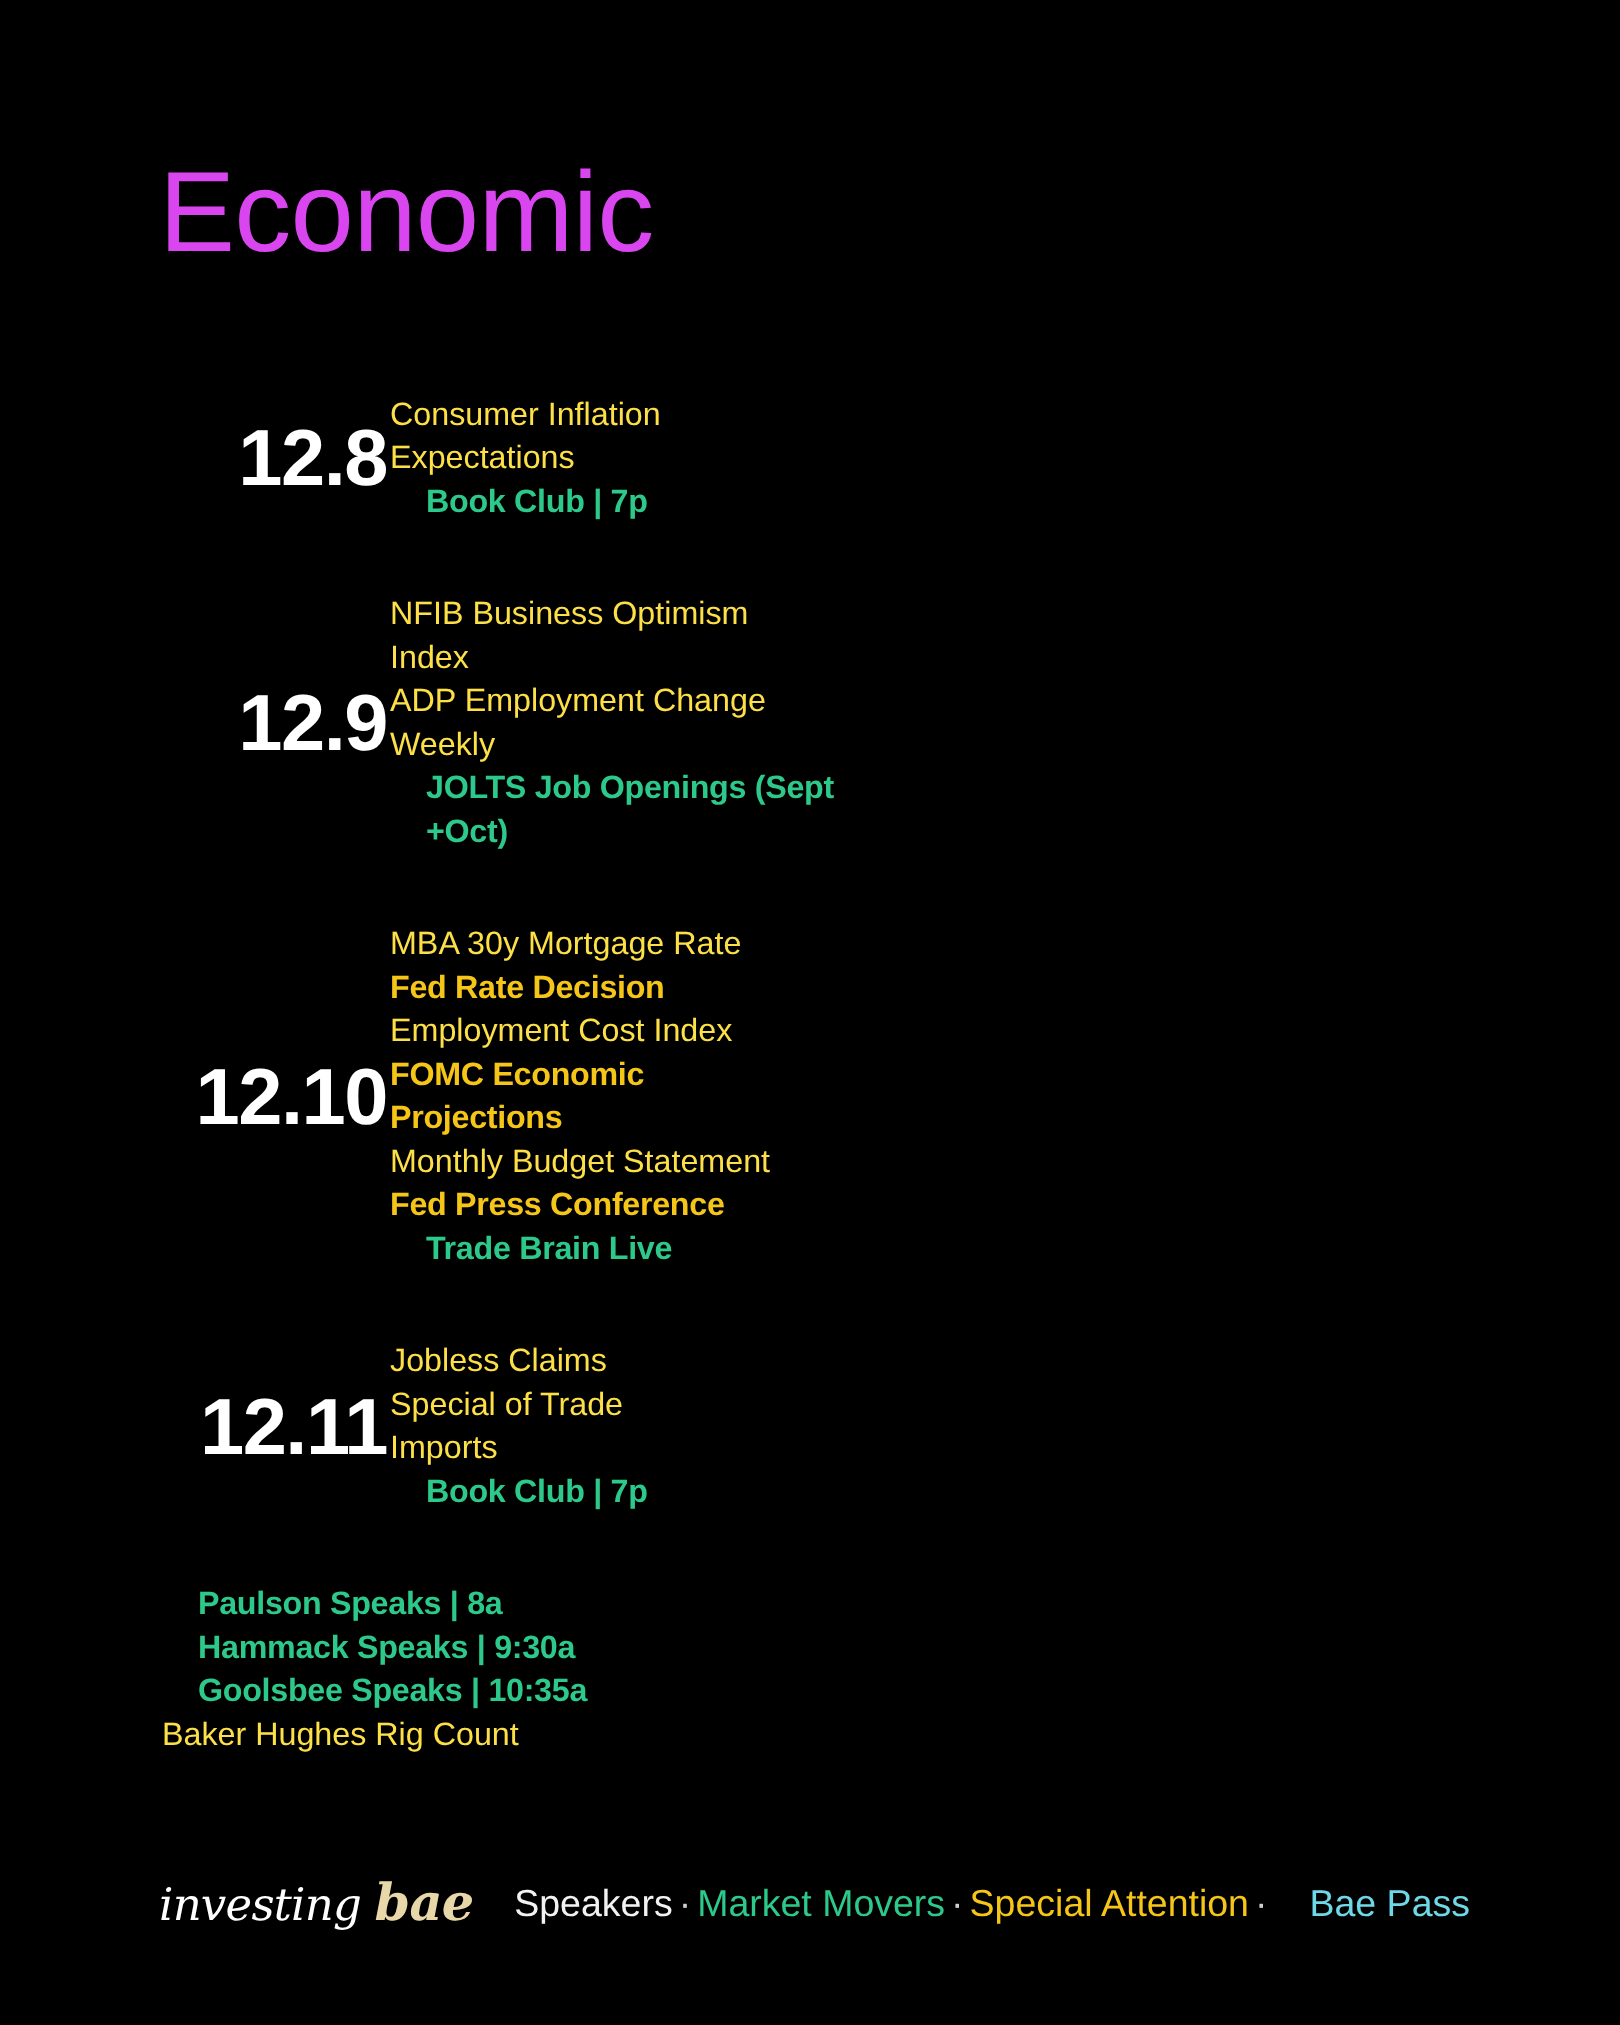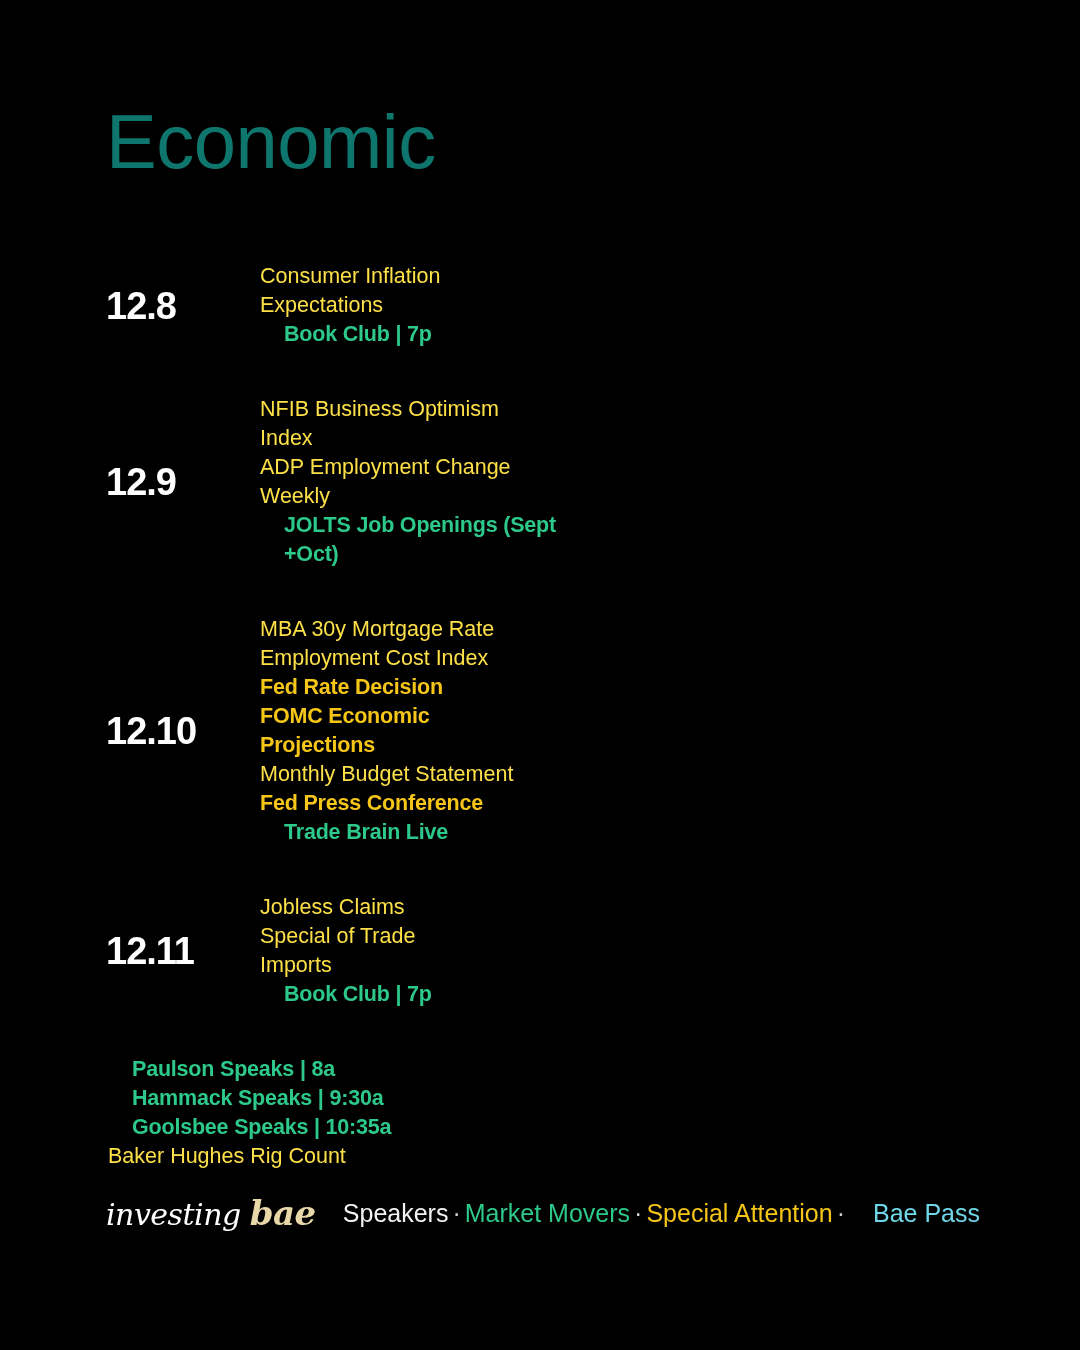--- a/index.html
+++ b/index.html
@@ -16,45 +16,45 @@
     color: #ffffff;
   }
 
   #page-title {
     position: absolute;
     left: 106px;
     top: 104px;
     font-size: 76px;
     font-weight: 300;
     letter-spacing: -0.5px;
-    color: #0f766e;
+    color: #d946ef;
     line-height: 1;
   }
 
   #schedule {
     position: absolute;
     left: 106px;
     top: 262px;
     width: 800px;
   }
 
   .day-row {
     display: flex;
     align-items: center;
     margin-bottom: 46px;
   }
 
   .day-date {
     width: 152px;
     flex: 0 0 152px;
-    font-size: 38px;
+    font-size: 53px;
     font-weight: bold;
     letter-spacing: -1px;
     color: #ffffff;
-    text-align: left;
+    text-align: right;
     line-height: 1;
   }
 
   .day-events {
     flex: 1 1 auto;
     padding-left: 2px;
   }
 
   .event {
     font-size: 21.5px;
@@ -69,21 +69,21 @@
     letter-spacing: -0.2px;
   }
 
   .event.green { color: #2dc98a; margin-left: 24px; }
   .event.yellow { color: #f5c518; }
   .event.plain { color: #fde047; }
 
   #footer {
     position: absolute;
     left: 0;
-    top: 1185px;
+    top: 1241px;
     width: 1080px;
     height: 80px;
   }
 
   #brand {
     position: absolute;
     left: 106px;
     top: 8px;
     font-family: "DejaVu Serif", serif;
     font-style: italic;
@@ -128,22 +128,22 @@
       <div class="day-events">
         <div class="event plain">NFIB Business Optimism Index</div>
         <div class="event plain">ADP Employment Change Weekly</div>
         <div class="event green bold">JOLTS Job Openings (Sept +Oct)</div>
       </div>
     </div>
     <div class="day-row">
       <div class="day-date">12.10</div>
       <div class="day-events">
         <div class="event plain">MBA 30y Mortgage Rate</div>
+        <div class="event yellow bold">Fed Rate Decision</div>
         <div class="event plain">Employment Cost Index</div>
-        <div class="event yellow bold">Fed Rate Decision</div>
         <div class="event yellow bold">FOMC Economic Projections</div>
         <div class="event plain">Monthly Budget Statement</div>
         <div class="event yellow bold">Fed Press Conference</div>
         <div class="event green bold">Trade Brain Live</div>
       </div>
     </div>
     <div class="day-row">
       <div class="day-date">12.11</div>
       <div class="day-events">
         <div class="event plain">Jobless Claims</div>

